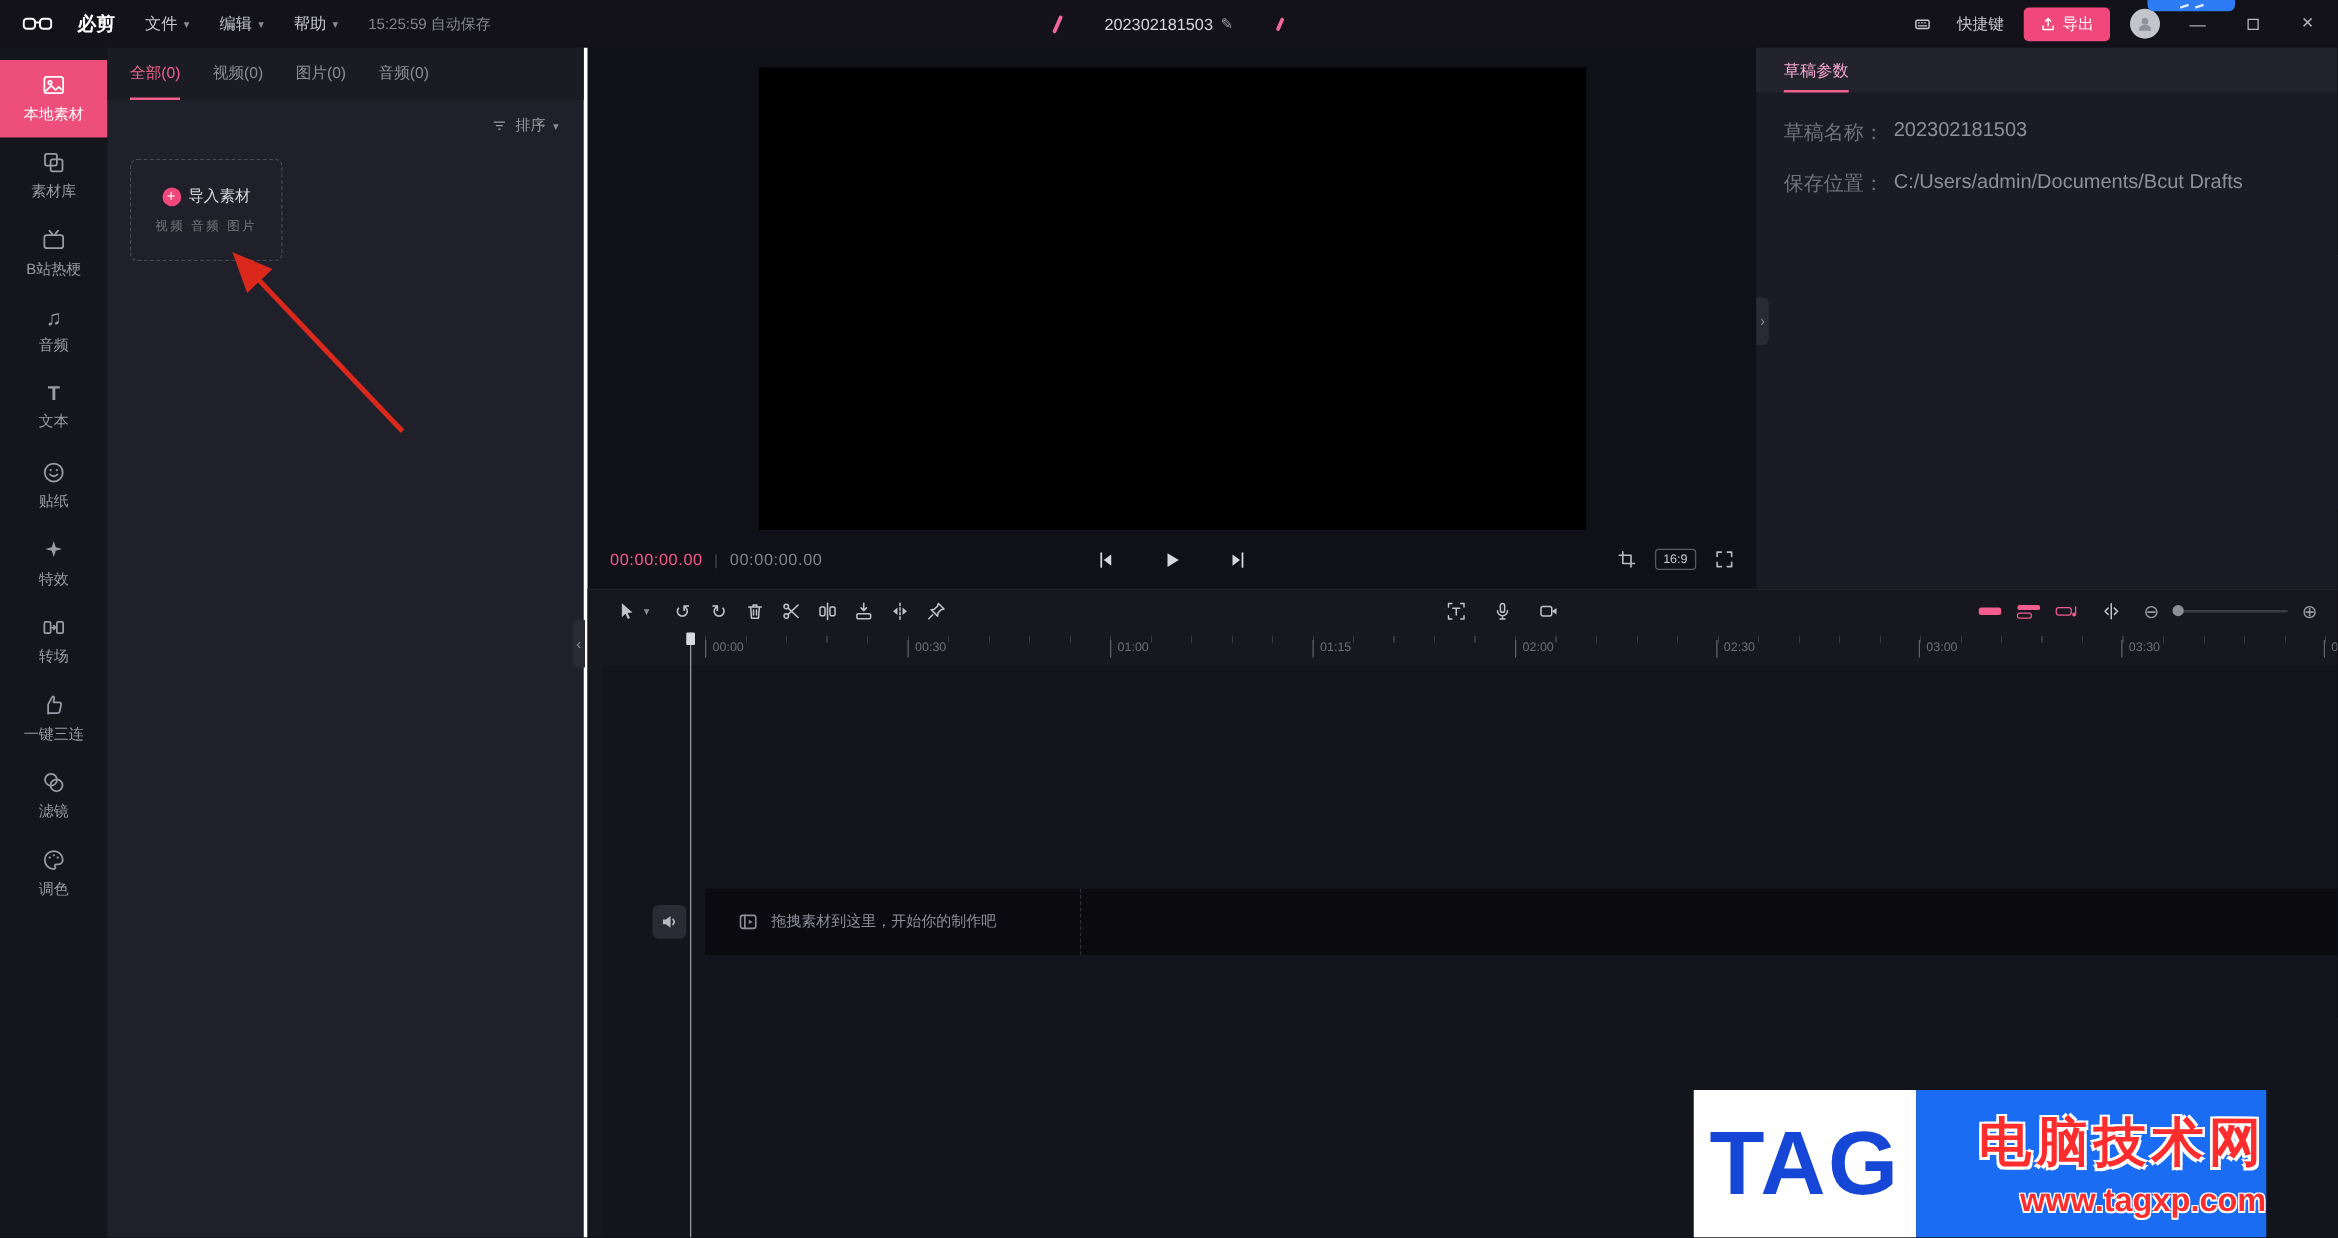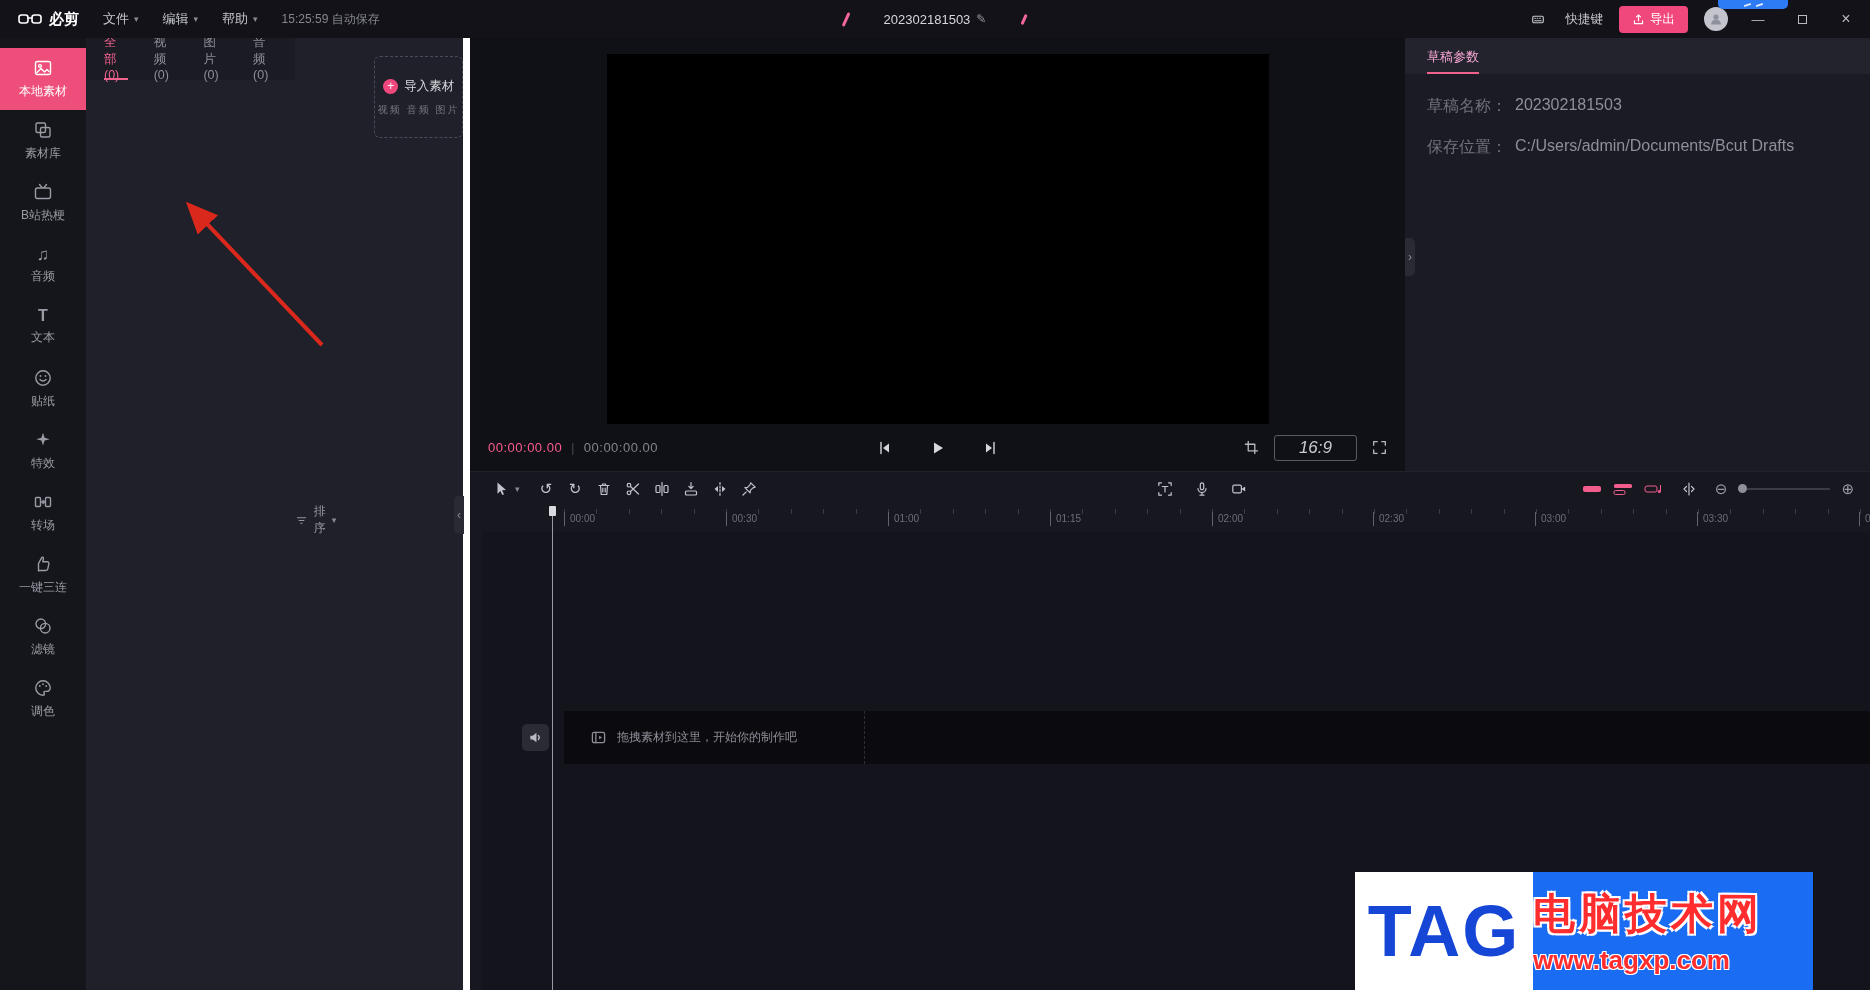--- a/index.html
+++ b/index.html
@@ -4,21 +4,21 @@
 <style>
   * { margin:0; padding:0; box-sizing:border-box; }
   html,body { width:1870px; height:990px; overflow:hidden; }
   body { background:#101016; font-family:"Liberation Sans", sans-serif; position:relative; }
   svg { display:block; }
   .ic { stroke:currentColor; fill:none; stroke-width:1.4; stroke-linecap:round; stroke-linejoin:round; }
 
   
   .titlebar { height:38px; background:#121218; display:flex; align-items:center; position:relative; z-index:6; }
   .tb-left { display:flex; align-items:center; gap:24px; padding-left:18px; }
-  .logo { display:flex; align-items:center; gap:7px; color:#ffffff; font-weight:bold; font-size:15px; }
+  .logo { display:flex; align-items:center; gap:20px; color:#ffffff; font-weight:bold; font-size:15px; }
   .menu-item { display:flex; align-items:center; gap:5px; color:#c6c6ce; font-size:13px; cursor:default; }
   .chev { color:#8a8a93; font-size:9px; }
   .autosave { color:#85858f; font-size:12px; }
   .tb-center { position:absolute; left:50%; top:0; height:100%; transform:translateX(-50%); display:flex; align-items:center; gap:36px; }
   .slash { width:3px; height:15px; border-radius:2px; background:#f2679b; transform:rotate(24deg); }
   .slash.small { height:11px; }
   .doc-title-wrap { display:flex; align-items:center; gap:6px; color:#d6d6dc; font-size:13px; }
   .edit-glyph { color:#9a9aa3; font-size:12px; }
   .tb-right { margin-left:auto; display:flex; align-items:center; gap:16px; padding-right:10px; }
   .shortcuts { display:flex; align-items:center; gap:20px; color:#c9c9d0; font-size:12.5px;justify-content:flex-end; }
@@ -34,21 +34,21 @@
 
   
   .iconbar { width:86px; background:#15151c; display:flex; flex-direction:column; padding-top:10px; flex:none; }
   .ib-item { height:62px; display:flex; flex-direction:column; align-items:center; justify-content:center; gap:5px; color:#9b9ba5; font-size:12px; cursor:default; }
   .ib-item.active { background:#ed4f7a; color:#fff; }
   .ib-item svg { width:20px; height:20px; }
   .glyph-icon { font-size:17px; line-height:1; }
   .glyph-icon.bold { font-weight:bold; font-size:16px; }
 
   
-  .material-panel { width:384px; background:#20202a; display:flex; position:relative; border-right:7px solid #ffffff; flex:none; }
+  .material-panel { width:384px; background:#20202a; display:flex; flex-direction:column; position:relative; border-right:3px solid #ffffff; flex:none; }
   .mp-tabs { height:42px; background:#1b1b24; display:flex; align-items:center; gap:26px; padding:0 18px; }
   .mp-tab { color:#8e8e99; font-size:12.5px; height:100%; display:flex; align-items:center; border-bottom:2px solid transparent; cursor:default; }
   .mp-tab.active { color:#f0628e; border-bottom-color:#f0628e; }
   .mp-sort { display:flex; justify-content:flex-end; align-items:center; gap:6px; padding:12px 20px 0 0; color:#9a9aa4; font-size:12px; }
   .import-card { margin:18px 0 0 18px; width:122px; height:82px; border:1px dashed #4b4b57; border-radius:6px; display:flex; flex-direction:column; align-items:center; justify-content:center; gap:8px; cursor:pointer; }
   .ic-row { display:flex; align-items:center; gap:6px; color:#d8d8de; font-size:12.5px; }
   .plus-circle { width:15px; height:15px; border-radius:50%; background:#f0487c; color:#fff; font-size:12px; display:flex; align-items:center; justify-content:center; line-height:1; }
   .ic-sub { color:#75757e; font-size:10px; letter-spacing:2px; }
   .mp-collapse { position:absolute; right:-1px; top:458px; width:10px; height:38px; background:#2a2a34; border-radius:5px 0 0 5px; color:#8a8a93; display:flex; align-items:center; justify-content:center; font-size:12px; z-index:3; }
 
@@ -60,21 +60,21 @@
   .video-box { width:662px; height:370px; background:#000; margin:16px auto 0; }
   .preview-bar { flex:1; display:flex; align-items:center; padding:0 18px; position:relative; }
   .timecode { display:flex; align-items:baseline; gap:9px; font-size:13px; letter-spacing:.5px; }
   .tc-current { color:#fb5c8c; }
   .tc-sep { color:#4a4a54; font-size:12px; }
   .tc-total { color:#84848e; }
   .transport { position:absolute; left:50%; transform:translateX(-50%); display:flex; align-items:center; gap:24px; color:#d6d6dc; }
   .transport svg { width:15px; height:15px; }
   .preview-tools { margin-left:auto; display:flex; align-items:center; gap:15px; color:#b9b9c2; }
   .preview-tools svg { width:15px; height:15px; }
-  .ratio-btn { border:1px solid #5a5a64; border-radius:3px; color:#c9c9d2; font-size:17px; padding:2px 24px;font-style:italic; }
+  .ratio-btn { border:1px solid #5a5a64; border-radius:3px; color:#c9c9d2; font-size:10px; padding:2px 6px; }
 
   .draft-panel { flex:1; background:#1b1b25; position:relative; }
   .dp-header { height:36px; background:#23232e; display:flex; align-items:flex-end; padding:0 22px; }
   .dp-title { color:#f9a8d4; font-size:13px; border-bottom:2px solid #f0628e; padding-bottom:6px; }
   .dp-body { padding:22px 22px; display:flex; flex-direction:column; gap:20px; }
   .dp-row { display:flex; gap:8px; font-size:16px; }
   .dp-label { color:#72727c; min-width:68px; }
   .dp-value { color:#8f8f9a; }
   .dp-collapse { position:absolute; left:0; top:200px; width:10px; height:38px; background:#2a2a34; border-radius:0 5px 5px 0; color:#8a8a93; display:flex; align-items:center; justify-content:center; font-size:12px; }
 
@@ -106,21 +106,21 @@
   .track-hint { position:absolute; left:0; top:0; height:100%; width:301px; display:flex; align-items:center; gap:10px; padding-left:26px; border-right:1px dashed #2e2e36; color:#8e8e98; font-size:12px; }
   .track-hint svg { width:17px; height:15px; color:#8e8e98; }
   .speaker-btn { position:absolute; left:40px; top:192px; width:27px; height:27px; background:#2b2b35; border-radius:5px; display:flex; align-items:center; justify-content:center; color:#b9b9c2; }
   .speaker-btn svg { width:15px; height:15px; }
 
   
   .arrow-overlay { position:absolute; inset:0; pointer-events:none; z-index:9; }
   .watermark { position:absolute; right:57px; bottom:0; width:458px; height:118px; display:flex; z-index:8; }
   .wm-left { width:178px; background:#ffffff; display:flex; align-items:center; justify-content:center; }
   .wm-tag { color:#1646d6; font-size:72px; font-weight:bold; letter-spacing:2px; }
-  .wm-right { flex:1; background:#1a6cf2; display:flex; flex-direction:column; align-items:flex-start; justify-content:center; gap:3px; }
+  .wm-right { flex:1; background:#1a6cf2; display:flex; flex-direction:column; align-items:flex-end; justify-content:center; gap:3px; }
   .wm-site { color:#ff2d2d; font-size:42px; font-weight:bold; letter-spacing:4px;
     text-shadow:-2px -2px 0 #fff,2px -2px 0 #fff,-2px 2px 0 #fff,2px 2px 0 #fff; }
   .wm-url { color:#ff2d2d; font-size:26px; font-weight:bold;
     text-shadow:-1px -1px 0 #fff,1px -1px 0 #fff,-1px 1px 0 #fff,1px 1px 0 #fff; }
 </style>
 </head>
 <body>
 
 <div class="titlebar">
   <div class="tb-left">

